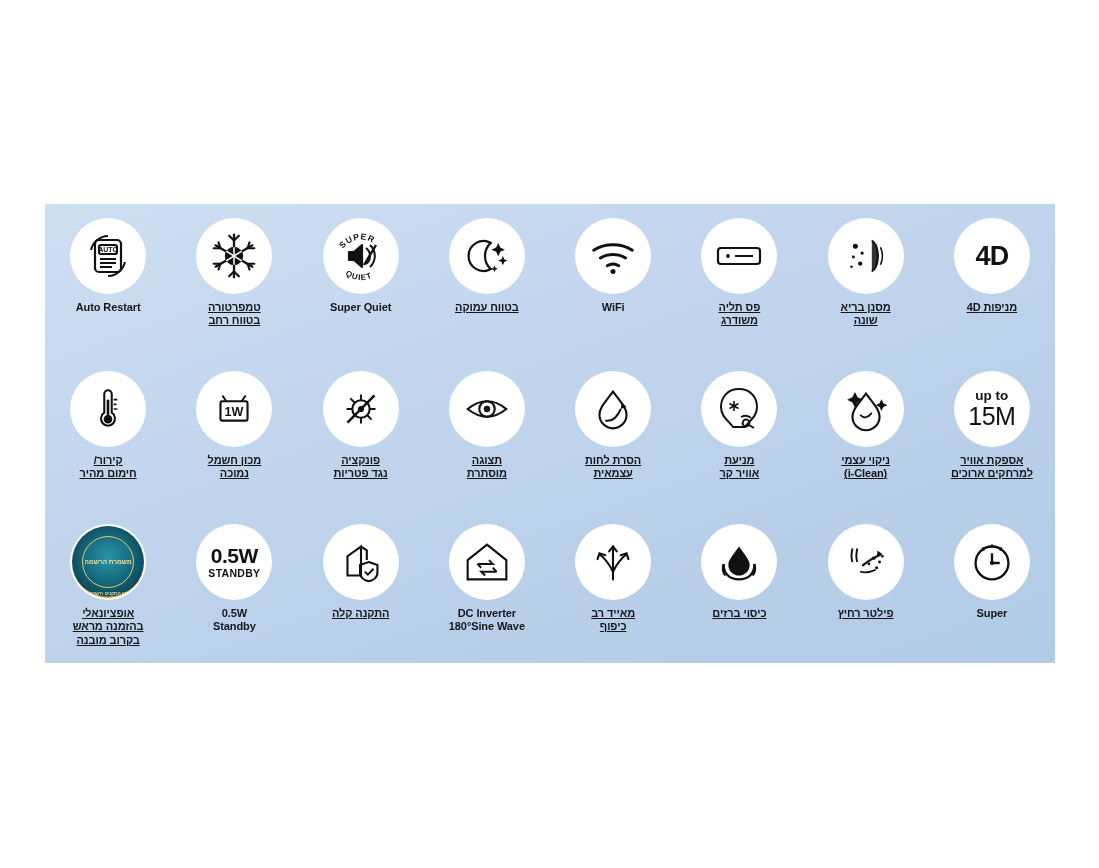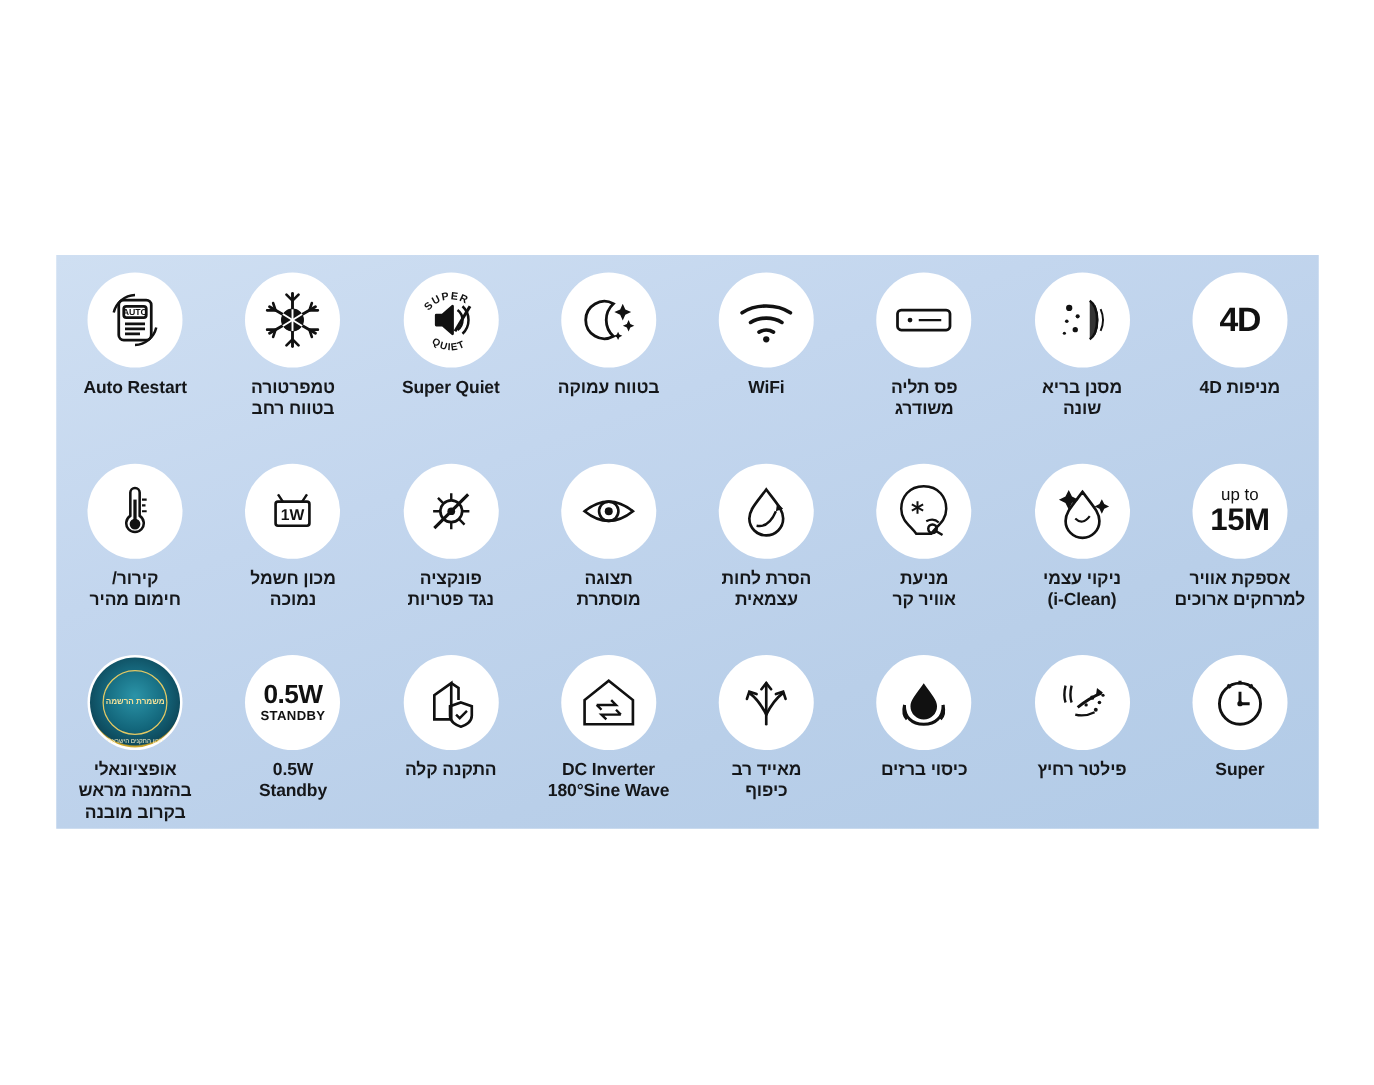--- a/index.html
+++ b/index.html
@@ -44,43 +44,43 @@
     background: #ffffff;
     display: flex;
     align-items: center;
     justify-content: center;
     overflow: hidden;
   }
   .badge svg { display: block; }
   .caption {
     margin-top: 7px;
     text-align: center;
-    font-size: 14px;
+    font-size: 11px;
     line-height: 1.22;
     color: #15171a;
     font-weight: bold;
     white-space: pre-line;
     letter-spacing: -0.1px;
     max-width: 118px;
   }
-  .caption.rtl { direction: rtl; }
+  .caption.rtl { direction: rtl; text-decoration: underline; }
   
   .t-4d {
     font-size: 27px;
     font-weight: bold;
     letter-spacing: -1px;
     color: #111;
   }
   .t-upto {
     text-align: center;
     color: #111;
     line-height: 1;
   }
-  .t-upto .small { font-size: 13.5px; font-weight: normal; display: block; }
-  .t-upto .big { font-size: 25px; font-weight: bold; display: block; margin-top: 1px; letter-spacing: -0.5px;}
+  .t-upto .small { font-size: 13.5px; font-weight: bold; display: block; }
+  .t-upto .big { font-size: 25px; font-weight: normal; display: block; margin-top: 1px; letter-spacing: -0.5px;}
   .t-standby {
     text-align: center;
     color: #111;
     line-height: 1.05;
   }
   .t-standby .big { font-size: 21px; font-weight: bold; display: block; letter-spacing: -0.5px; }
   .t-standby .small { font-size: 10.5px; font-weight: bold; display: block; letter-spacing: 0.3px;}
   .seal {
     width: 72px; height: 72px;
     border-radius: 50%;

